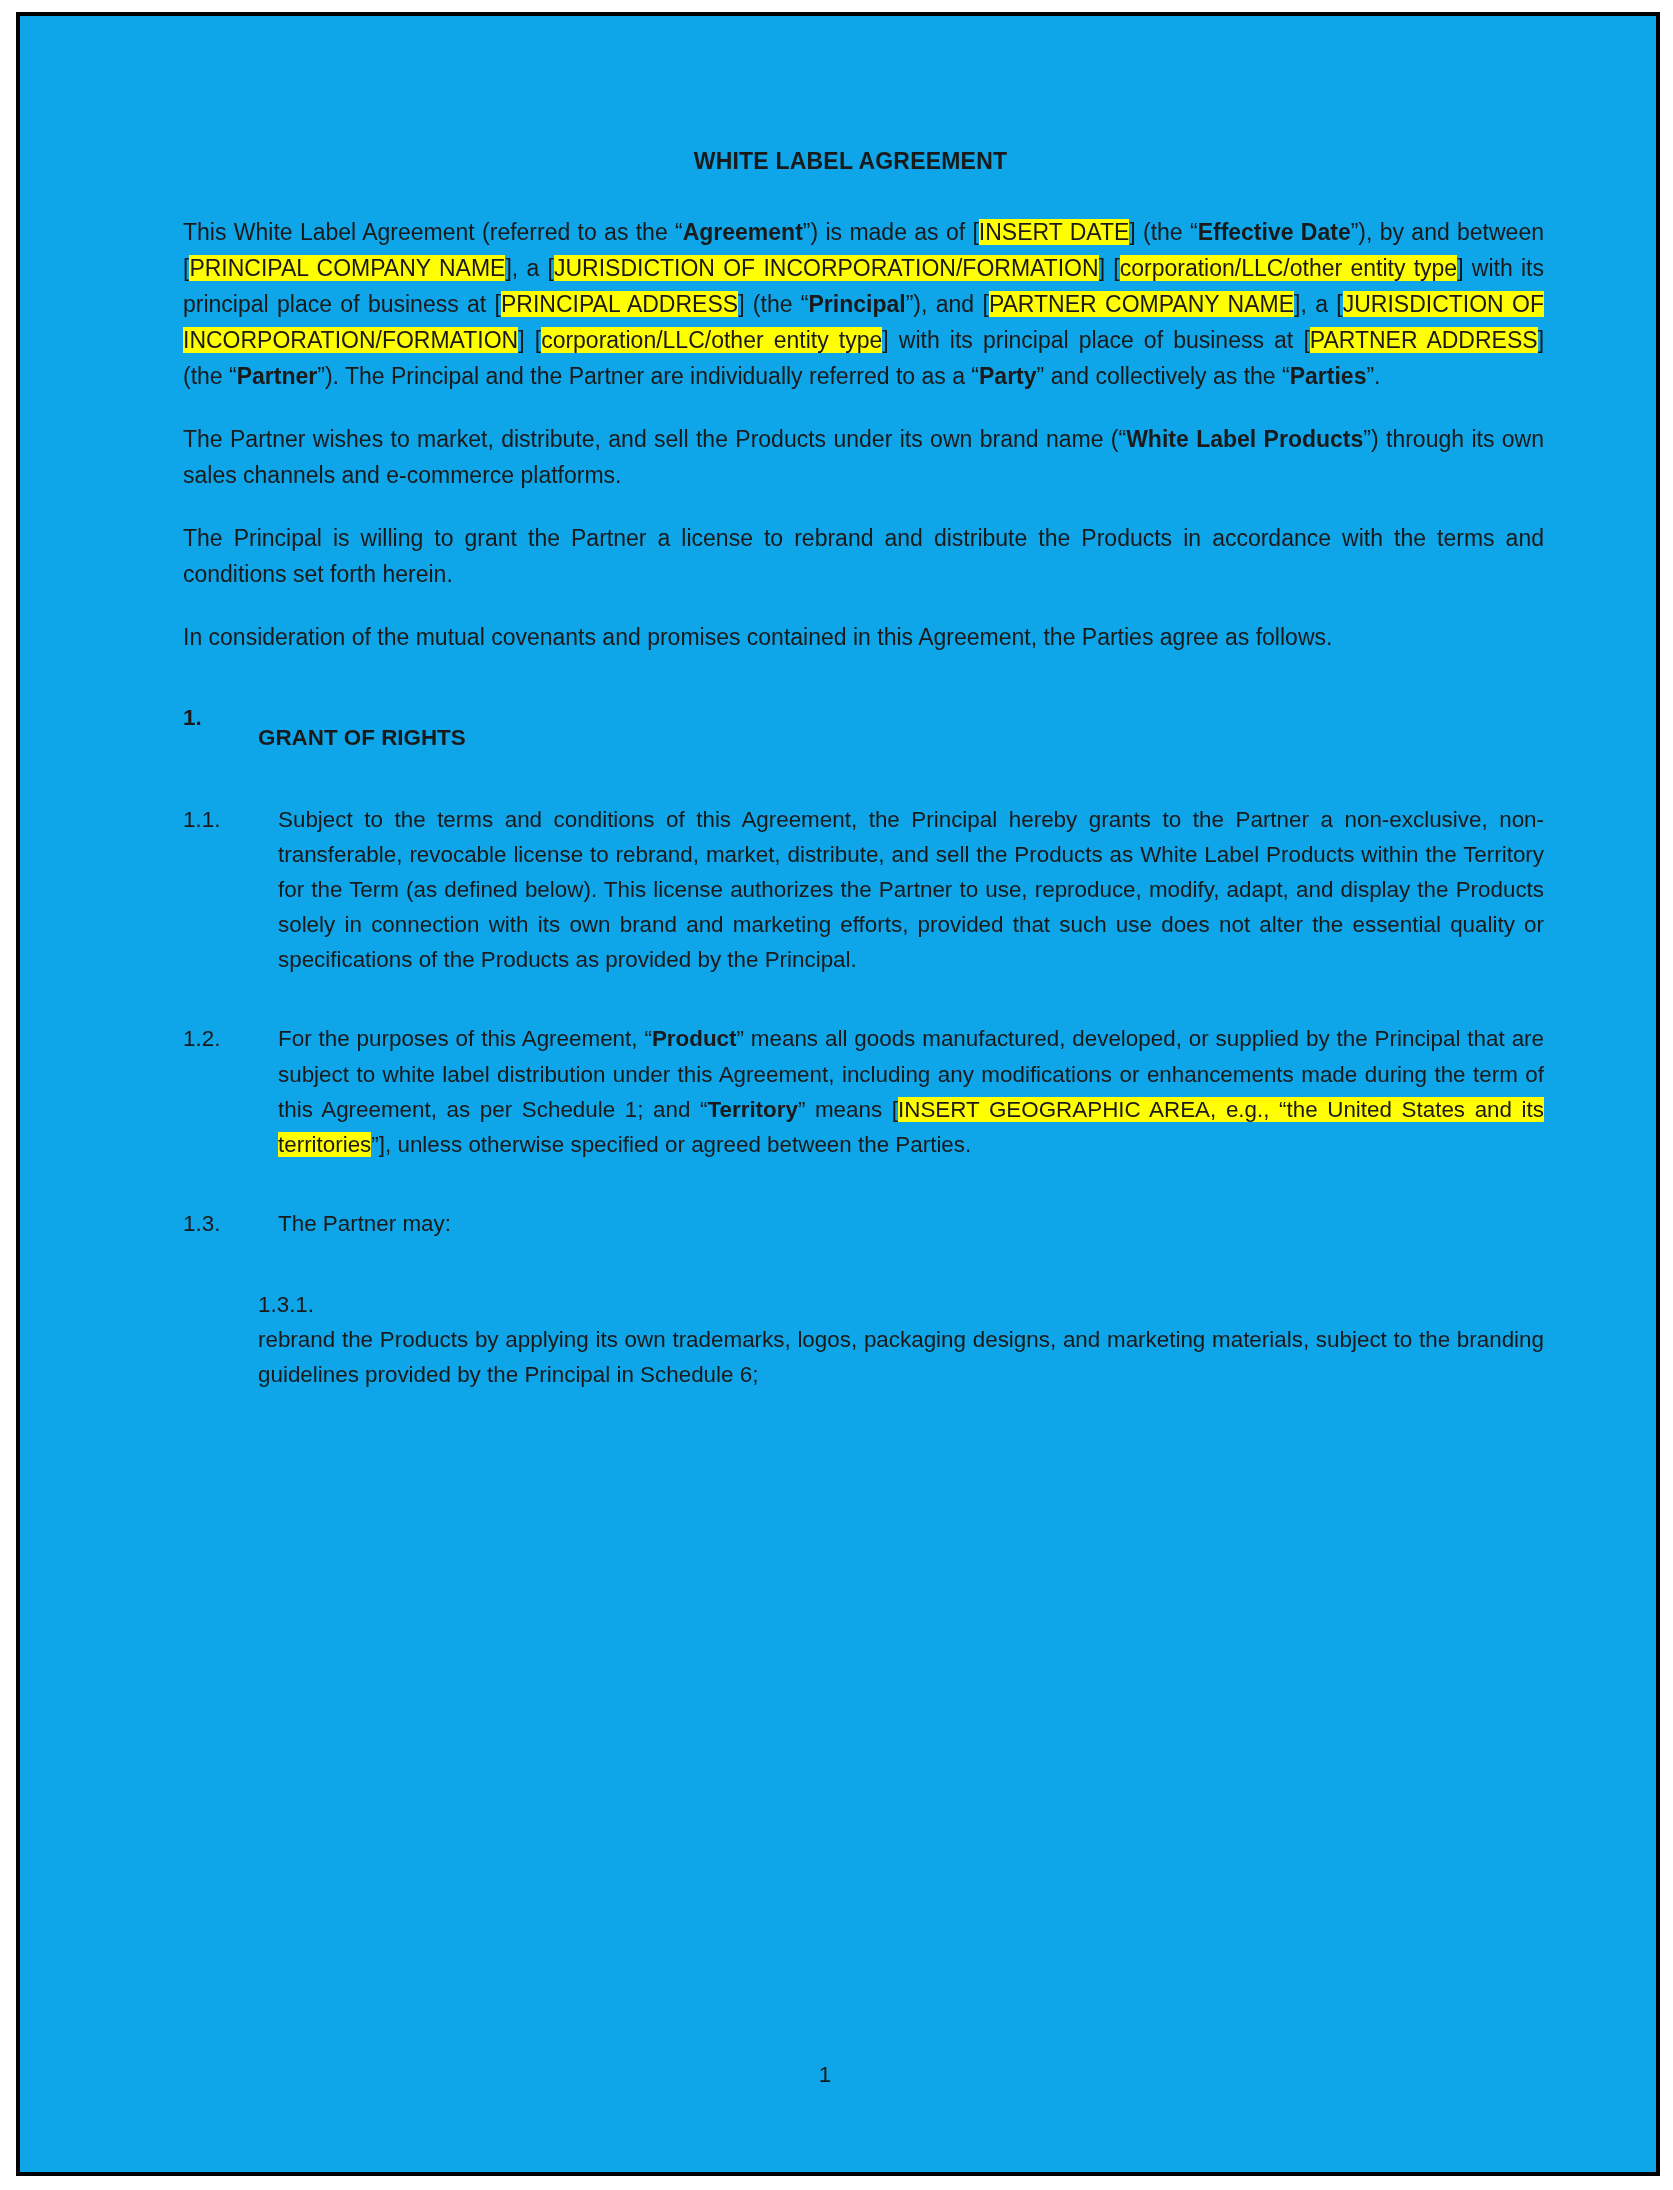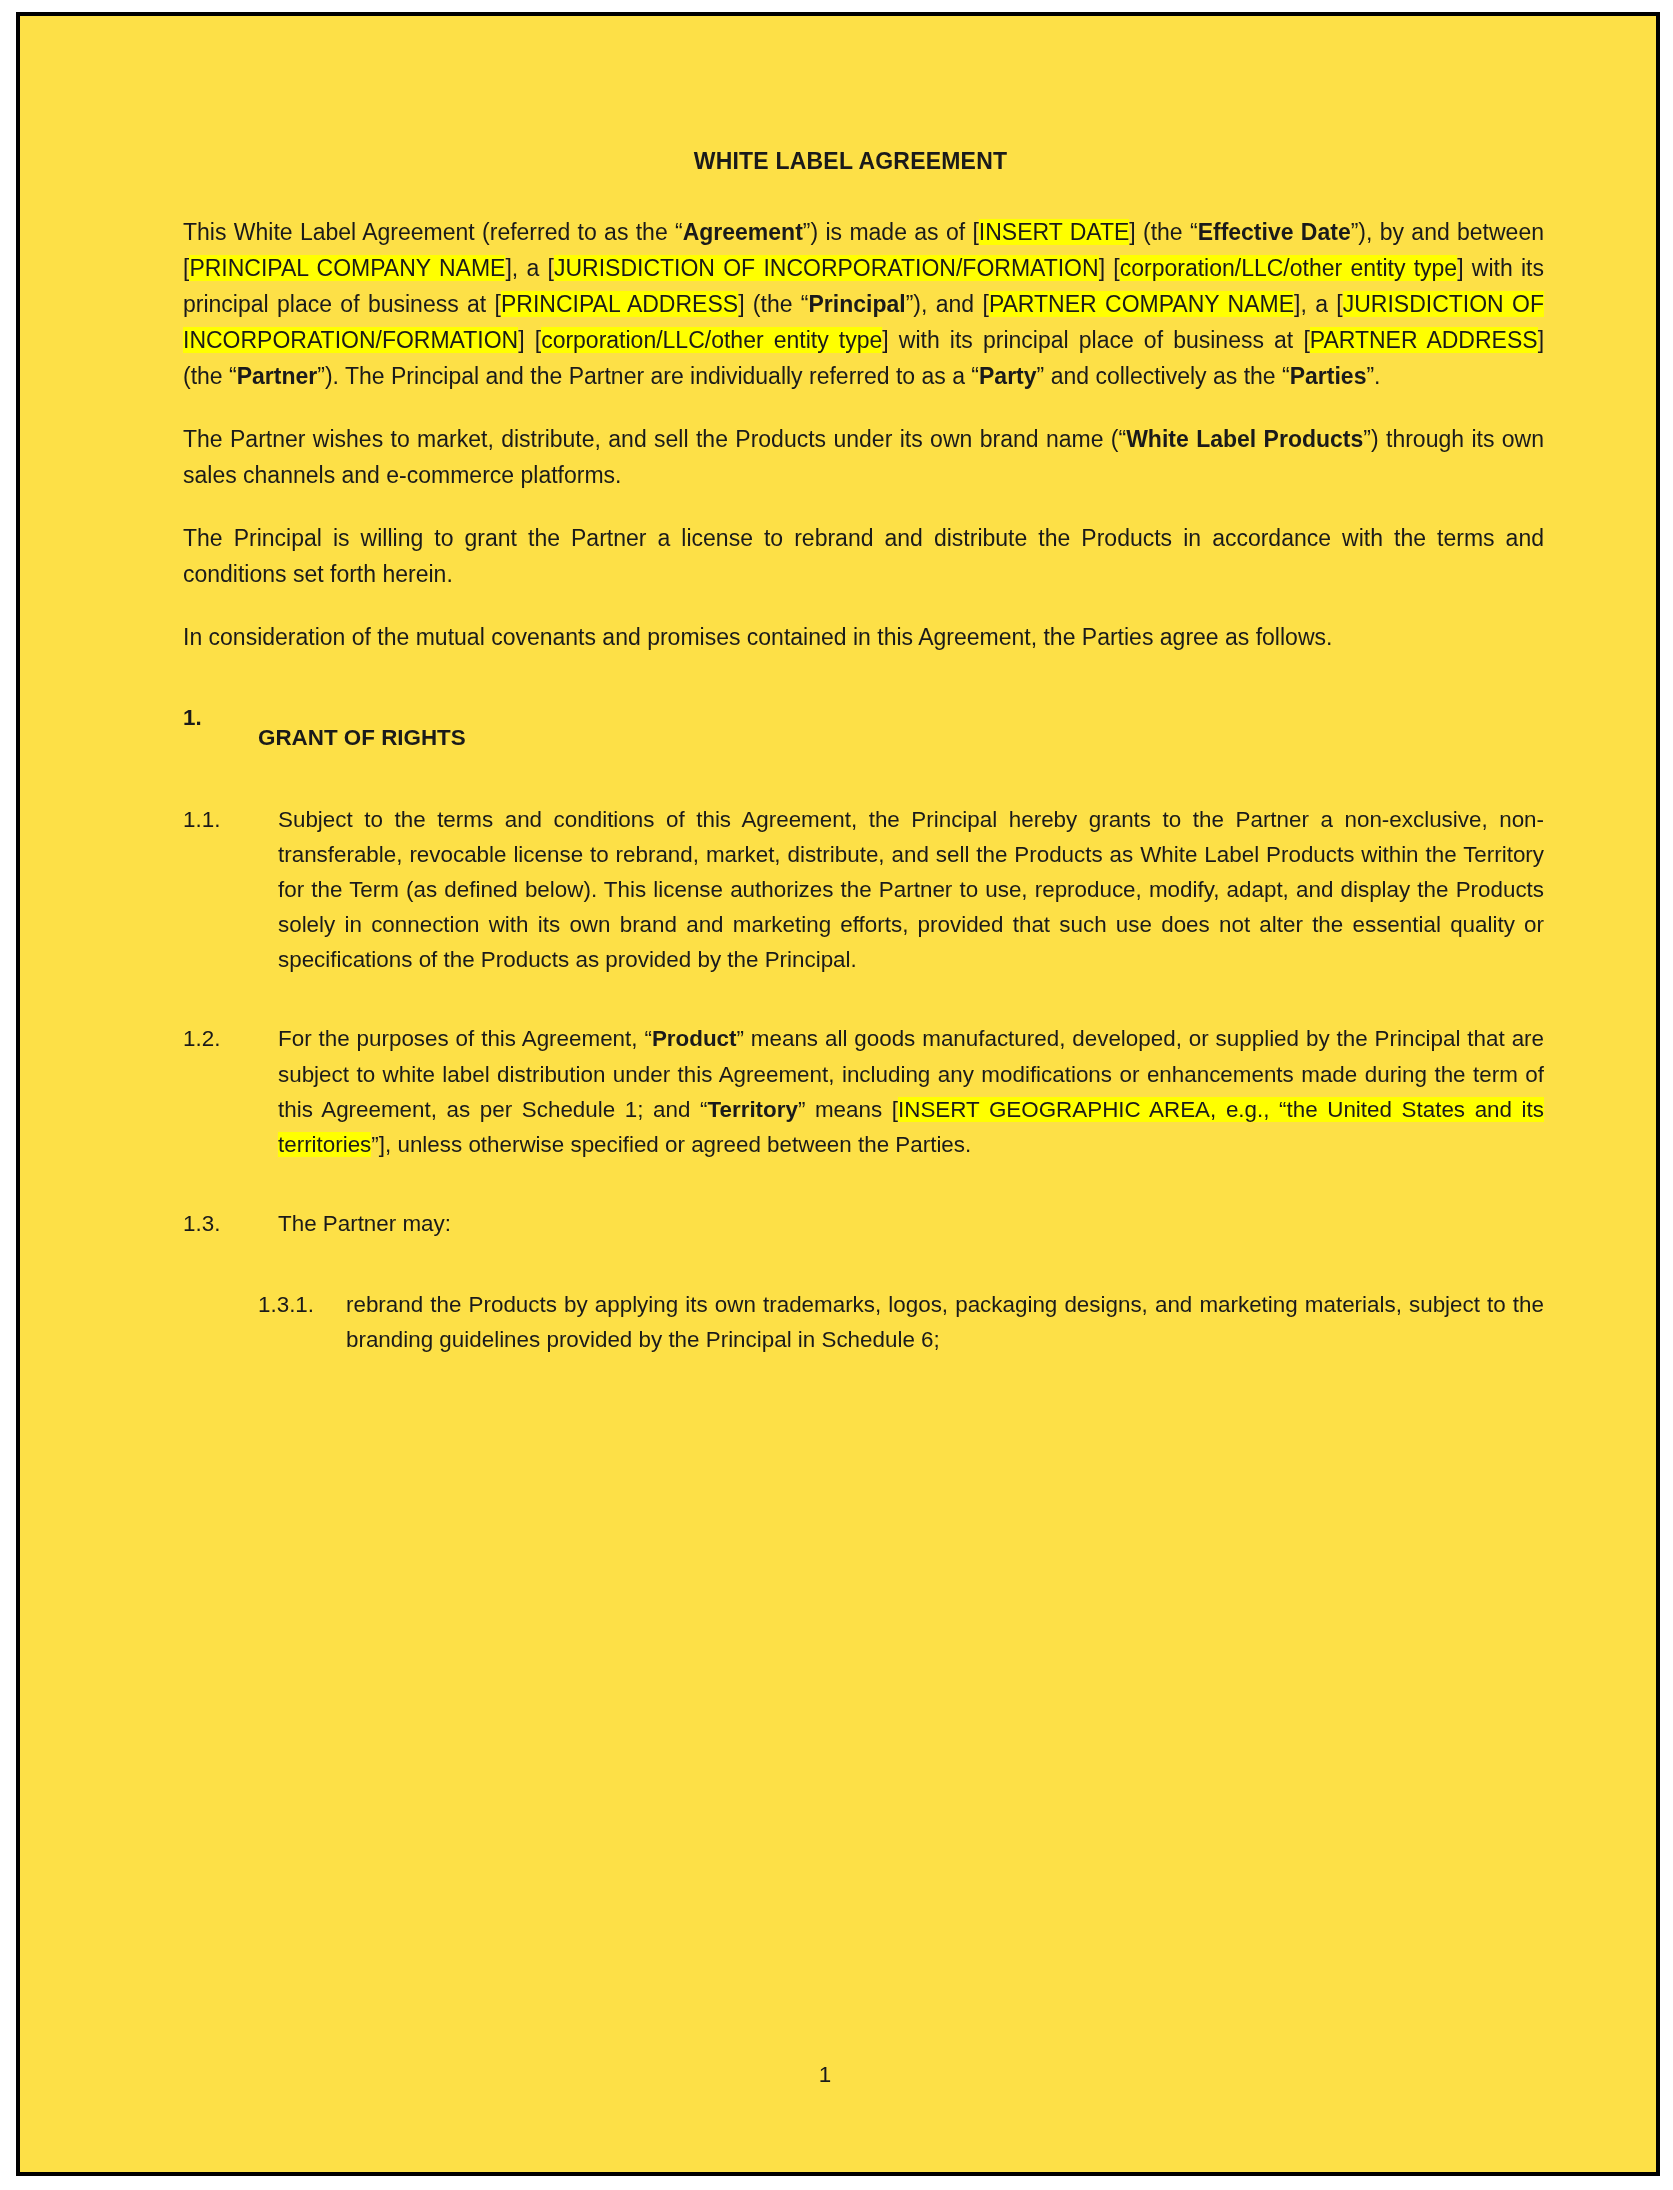--- a/index.html
+++ b/index.html
@@ -14,21 +14,21 @@
     width: 1674px;
     height: 2190px;
     background: #ffffff;
     padding: 12.3px 14px 14px 16px;
   }
 
   .page-sheet {
     width: 100%;
     height: 100%;
     border: 4.4px solid #000000;
-    background: #fde047;
+    background: #0ea5e9;
     position: relative;
     overflow: hidden;
   }
 
   .page-inner {
     position: absolute;
     left: 0; top: 0; right: 0; bottom: 0;
     padding: 132px 112px 0 163px;
   }
 
@@ -96,20 +96,21 @@
   }
 
   
   .subclause {
     display: flex;
     font-size: 22.4px;
     line-height: 1.565;
     color: #1a1a1a;
     margin-left: 75px;
     margin-top: 46px;
+    flex-direction: column;
   }
   .subclause .num {
     width: 88px;
     flex: none;
     text-align: left;
   }
   .subclause .body {
     flex: 1;
     text-align: justify;
     text-justify: inter-word;

